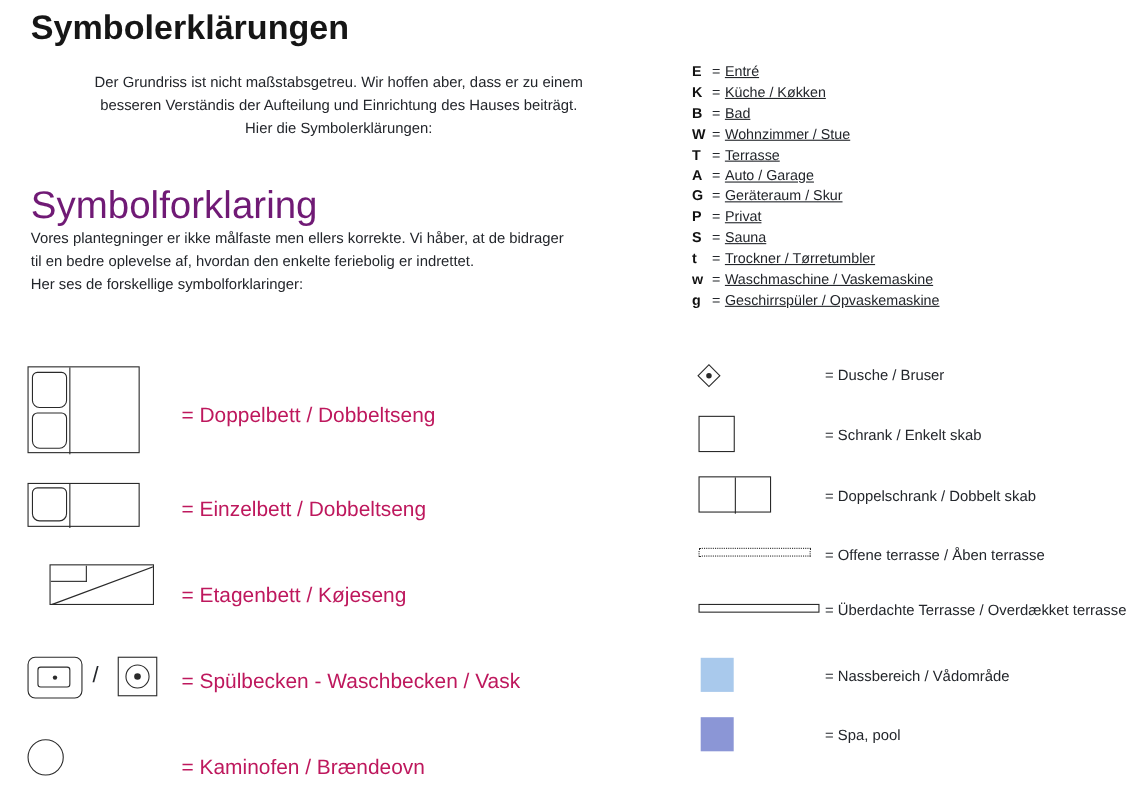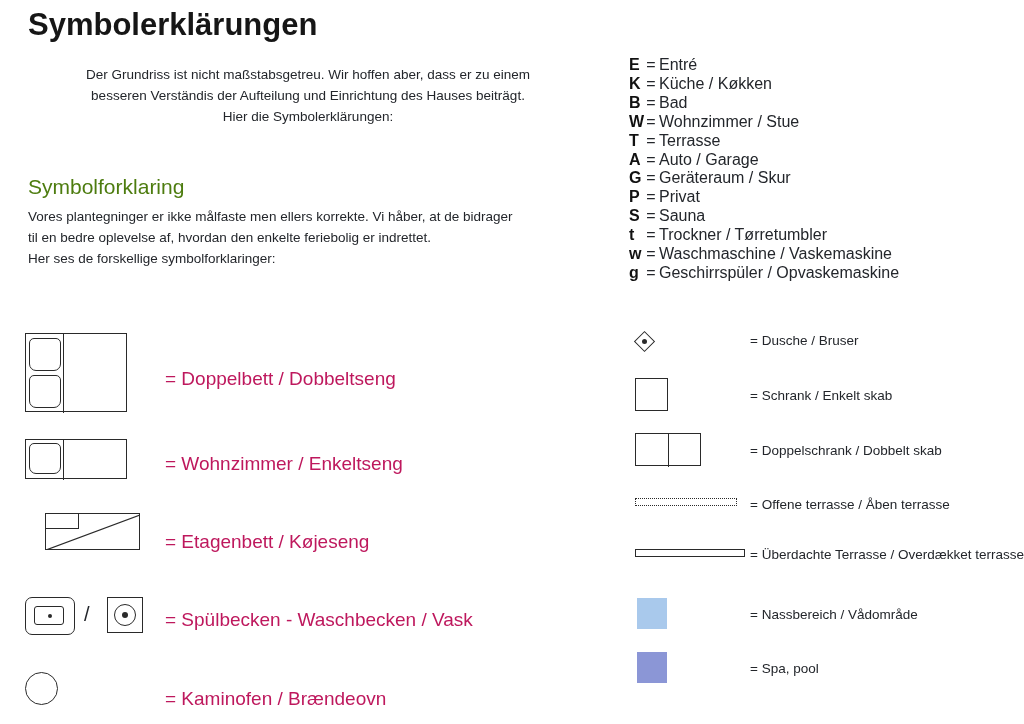--- a/index.html
+++ b/index.html
@@ -31,26 +31,26 @@
   h1.title-de {
     font-size: 31px;
     font-weight: bold;
     letter-spacing: 0px;
     margin: 0;
     padding-top: 6px;
     line-height: 38px;
     color: #161616;
   }
   h1.title-dk {
-    font-size: 21px;
+    font-size: 35px;
     font-weight: normal;
     margin: 0;
     padding-top: 0px;
     line-height: 38px;
-    color: #4d7c0f;
+    color: #701a75;
   }
   .para {
     font-size: 13.5px;
     line-height: 21px;
     color: #23262b;
     margin: 0;
   }
   .block-de-text { margin-top: 20px; text-align: center; }
   .block-dk-title { margin-top: 41px; }
   .block-dk-text { }
@@ -212,24 +212,25 @@
   }
 
   
   .abbr-list {
     position: absolute;
     left: 629px;
     top: 56px;
     width: 360px;
   }
   .abbr-row {
-    font-size: 16px;
+    font-size: 13px;
     line-height: 18.9px;
     color: #23262b;
     white-space: nowrap;
+    text-decoration: underline;
   }
   .abbr-key {
     display: inline-block;
     width: 14px;
     font-weight: bold;
     color: #111;
   }
   .abbr-eq {
     display: inline-block;
     width: 16px;
@@ -341,21 +342,21 @@
       </div>
       <span class="sym-label" style="left:140px; top:41px;">= Doppelbett / Dobbeltseng</span>
     </div>
 
     <div class="sym-row">
       <div class="gfx bed-single" style="left:0px; top:112px;">
         <div class="pillow-box">
           <div class="pillow-s"></div>
         </div>
       </div>
-      <span class="sym-label" style="left:140px; top:126px;">= Wohnzimmer / Enkeltseng</span>
+      <span class="sym-label" style="left:140px; top:126px;">= Einzelbett / Dobbeltseng</span>
     </div>
 
     <div class="sym-row">
       <div class="gfx bunk" style="left:20px; top:186px;">
         <div class="inner-top"></div>
         <svg width="95" height="37" viewBox="0 0 95 37">
           <line x1="0" y1="36" x2="94" y2="1" stroke="#2a2a2a" stroke-width="1.2"></line>
         </svg>
       </div>
       <span class="sym-label" style="left:140px; top:204px;text-align:right;">= Etagenbett / Køjeseng</span>

